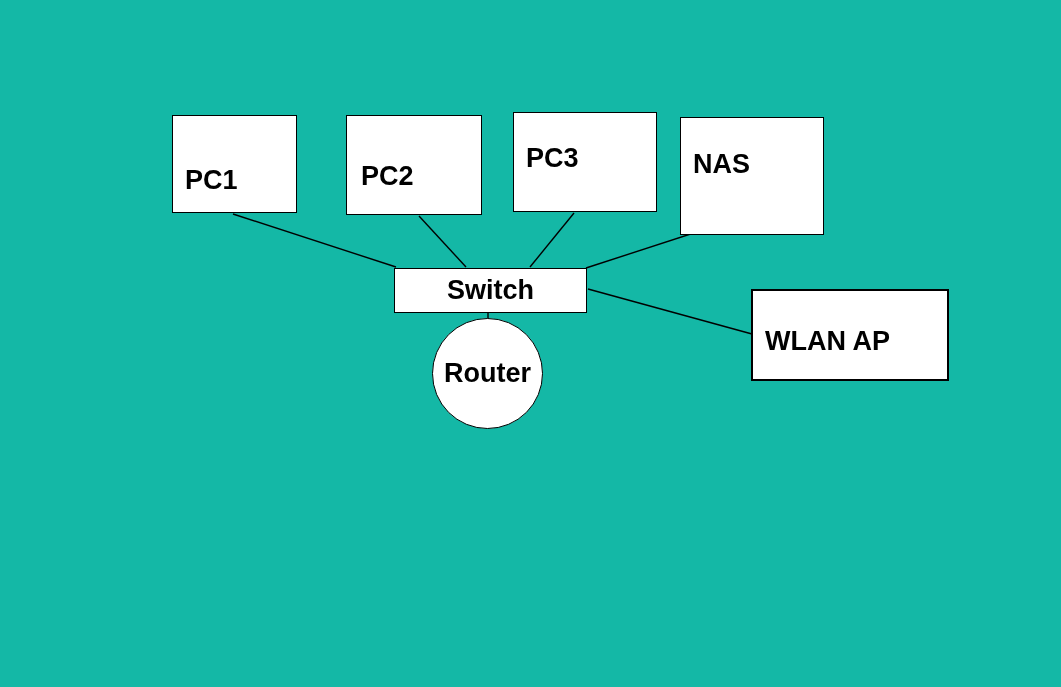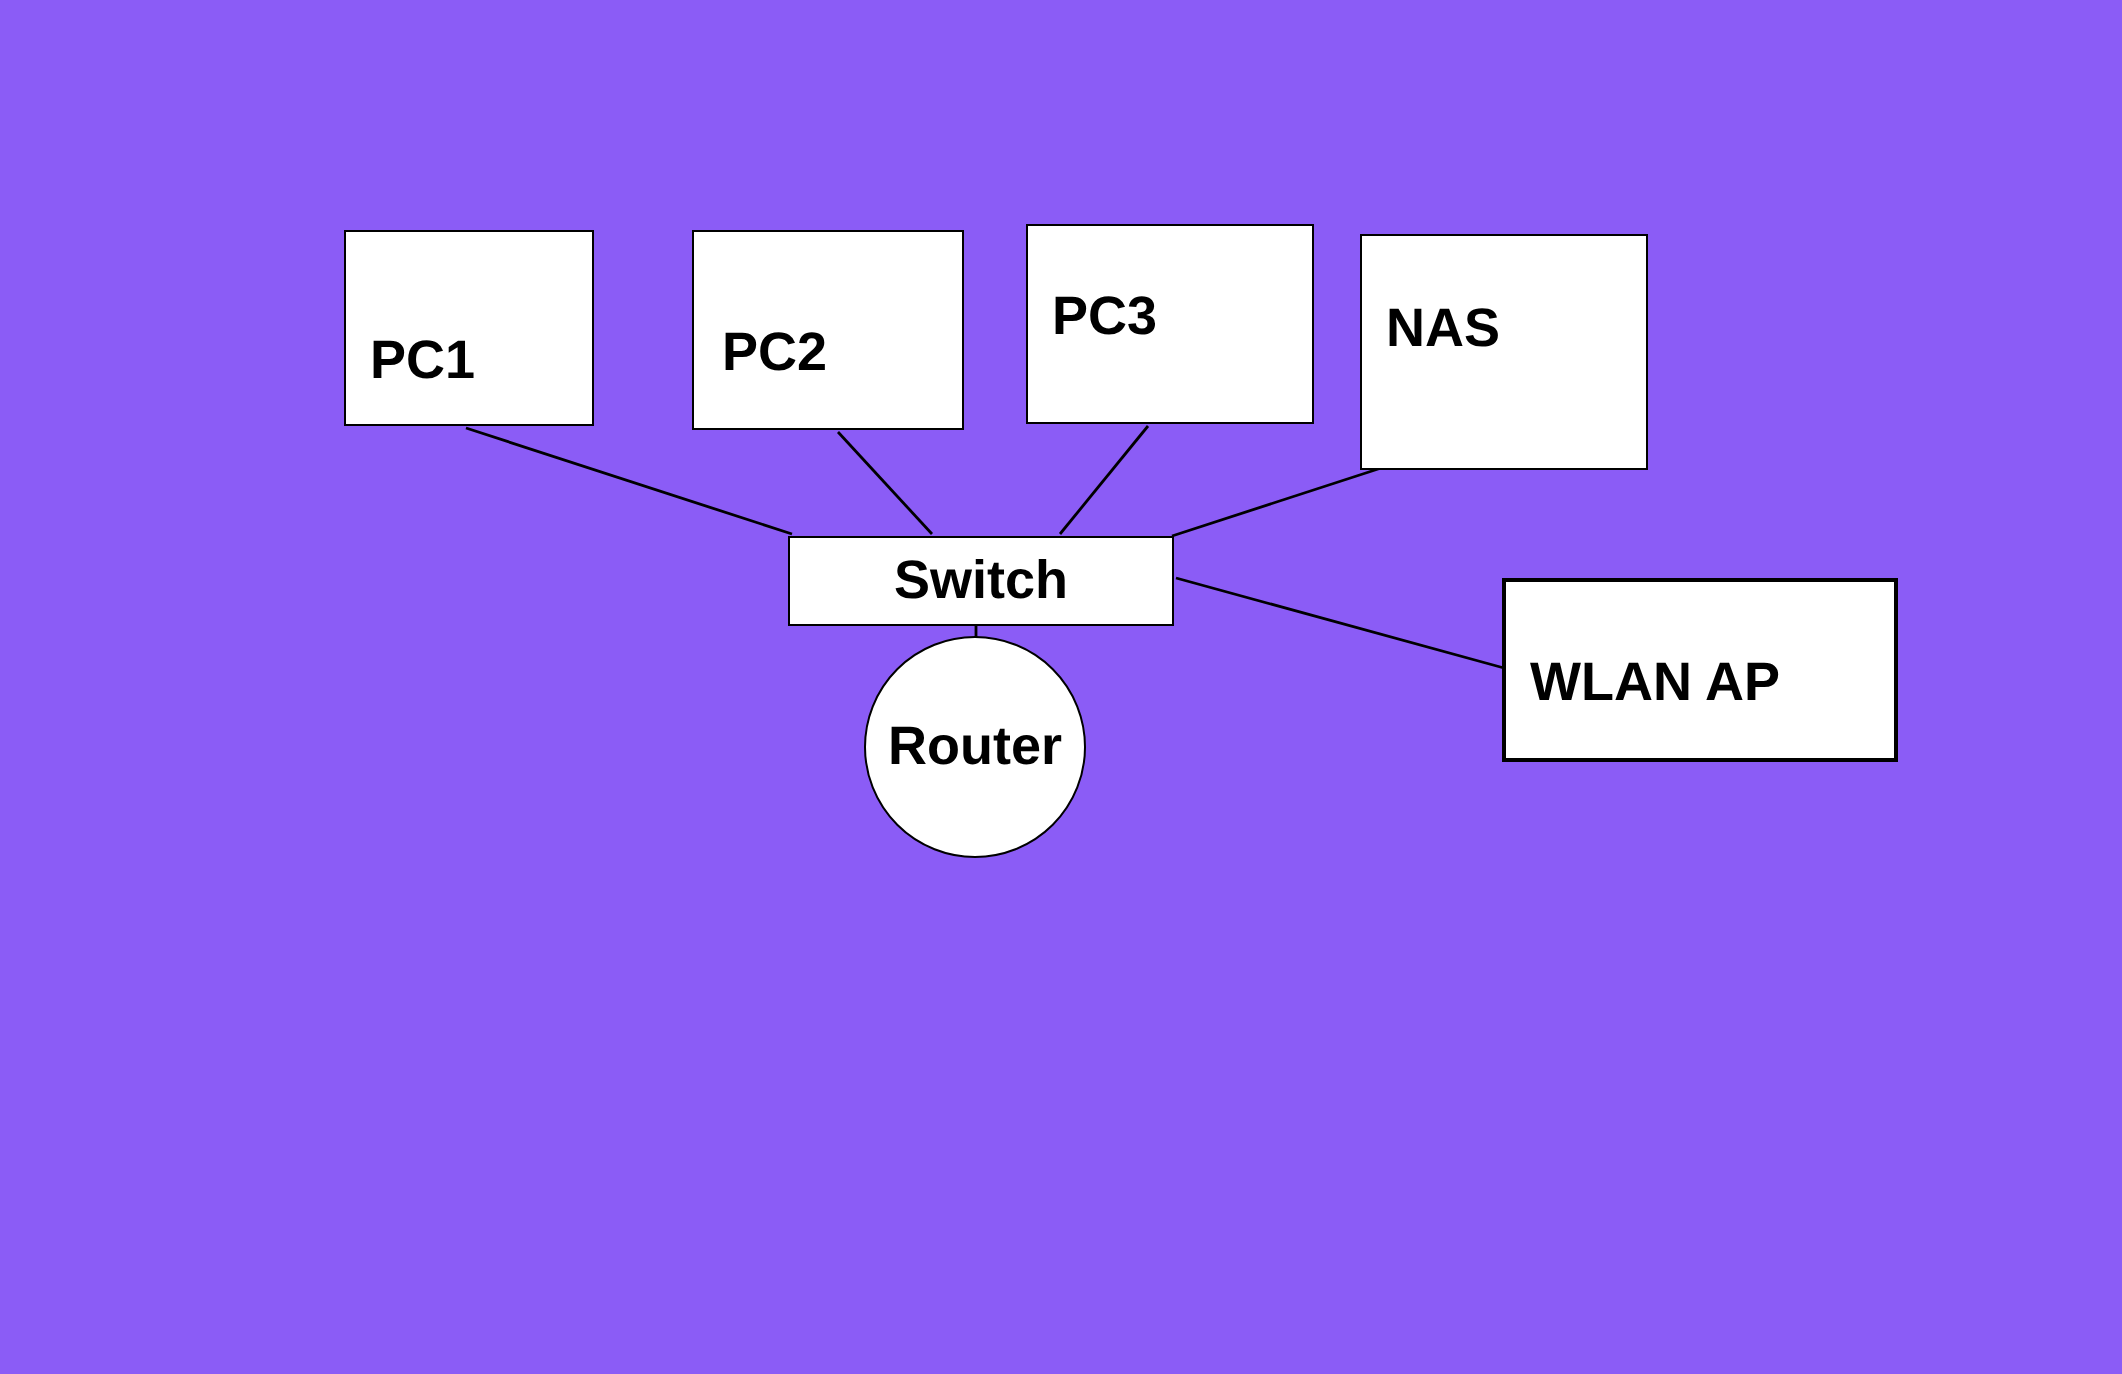--- a/index.html
+++ b/index.html
@@ -8,21 +8,21 @@
     padding: 0;
     background: #ffffff;
   }
   body {
     font-family: "Liberation Sans", sans-serif;
   }
   #canvas {
     position: relative;
     width: 1061px;
     height: 687px;
-    background: #8b5cf6;
+    background: #14b8a6;
     overflow: hidden;
   }
   #edges {
     position: absolute;
     left: 0;
     top: 0;
     width: 1061px;
     height: 687px;
     pointer-events: none;
   }

